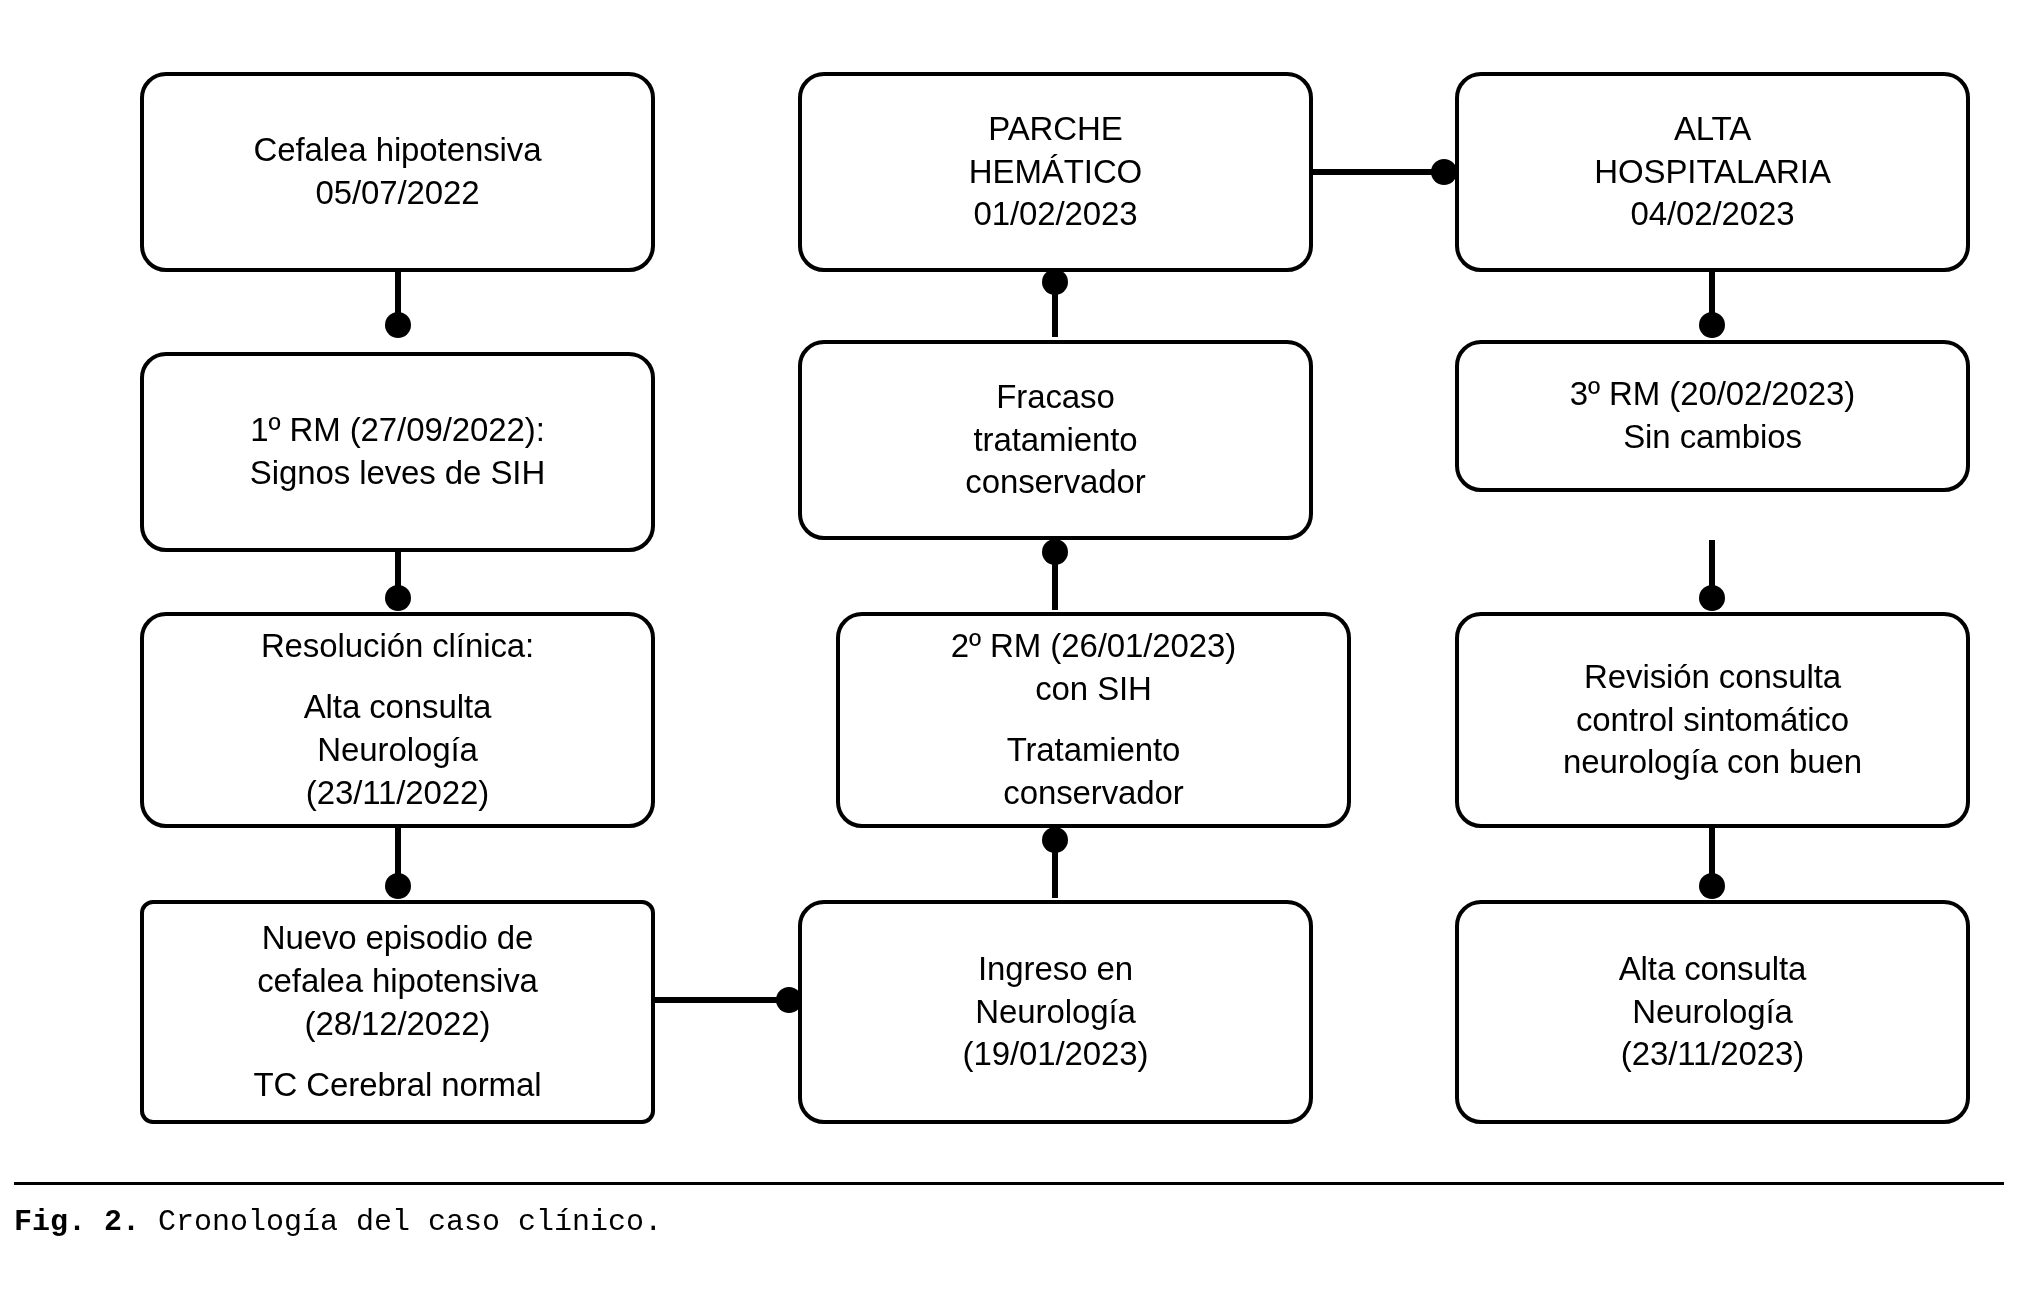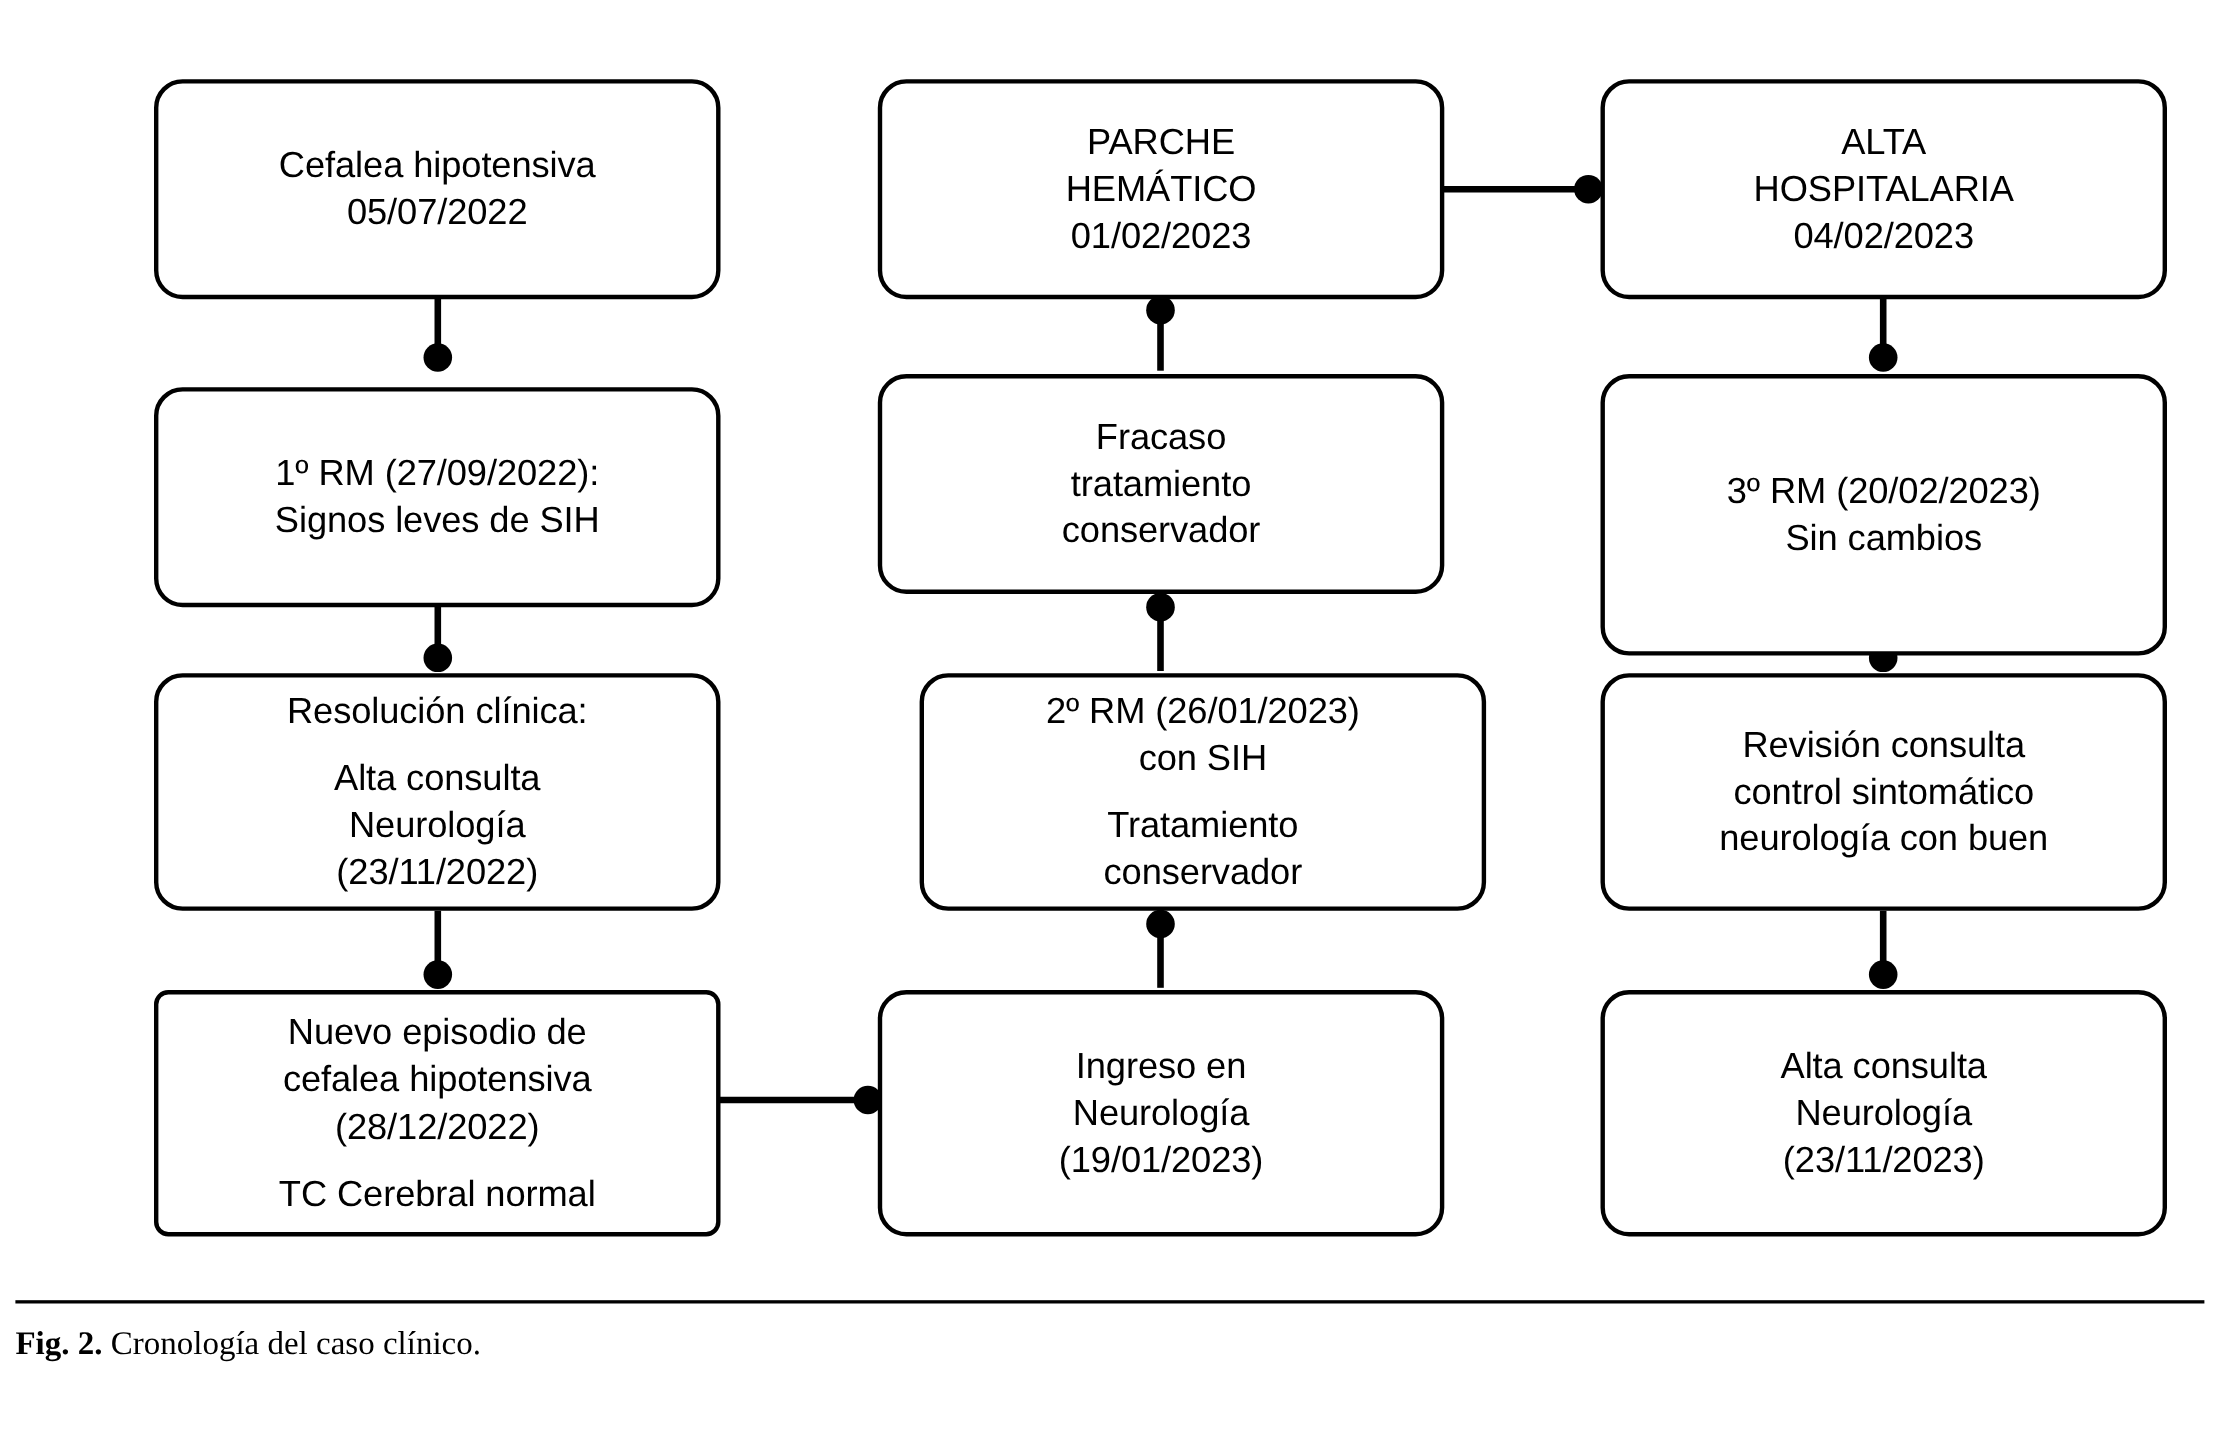--- a/index.html
+++ b/index.html
@@ -65,21 +65,21 @@
     left: 14px;
     top: 1182px;
     width: 1990px;
     height: 3px;
     background: #000000;
   }
   #caption {
     position: absolute;
     left: 14px;
     top: 1204px;
-    font-family: Liberation Serif, serif;
+    font-family: Liberation Mono, monospace;
     font-size: 30px;
     line-height: 1.2;
     white-space: nowrap;
   }
   #caption .fig-label { font-weight: bold; }
   #caption .fig-text { font-weight: normal; }
 </style>
 </head>
 <body>
 
@@ -192,21 +192,21 @@
       <span class="ln">Neurología</span>
       <span class="ln">(19/01/2023)</span>
     </div>
 
     <div class="node" style="left:1455px; top:72px; width:515px; height:200px;">
       <span class="ln">ALTA</span>
       <span class="ln">HOSPITALARIA</span>
       <span class="ln">04/02/2023</span>
     </div>
 
-    <div class="node" style="left:1455px; top:340px; width:515px; height:256px;">
+    <div class="node" style="left:1455px; top:340px; width:515px; height:152px;">
       <span class="ln">3º RM (20/02/2023)</span>
       <span class="ln">Sin cambios</span>
     </div>
 
     <div class="node" style="left:1455px; top:612px; width:515px; height:216px;">
       <span class="ln">Revisión consulta</span>
       <span class="ln">control sintomático</span>
       <span class="ln">neurología con buen</span>
     </div>
 

